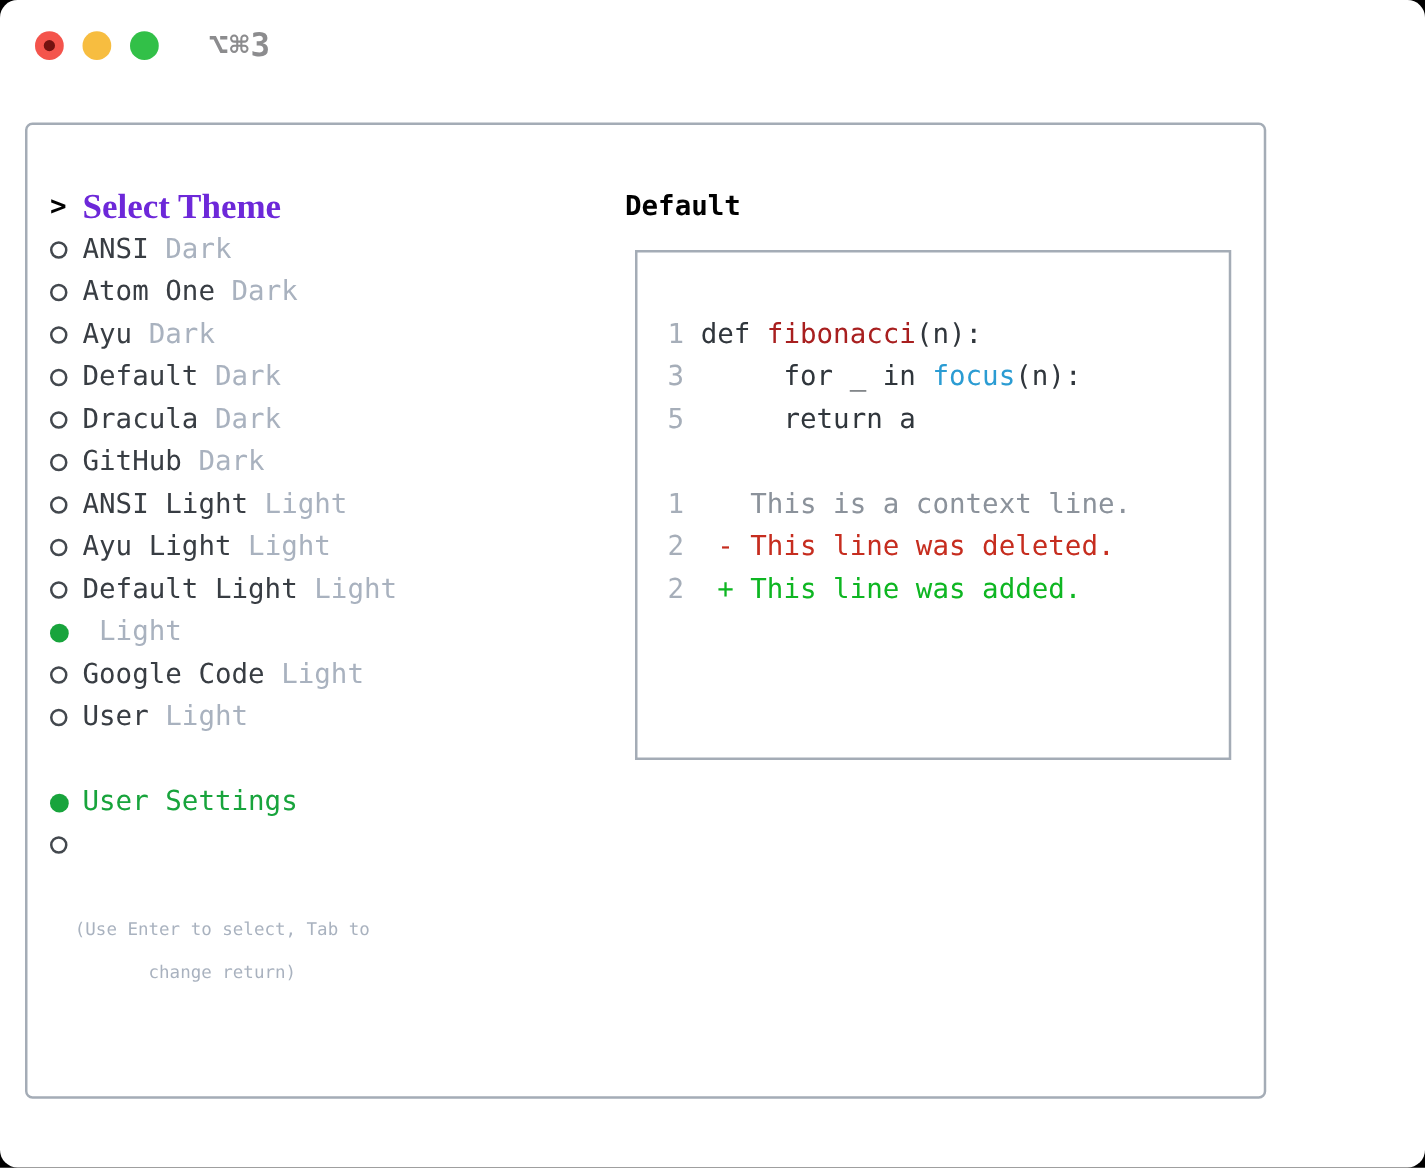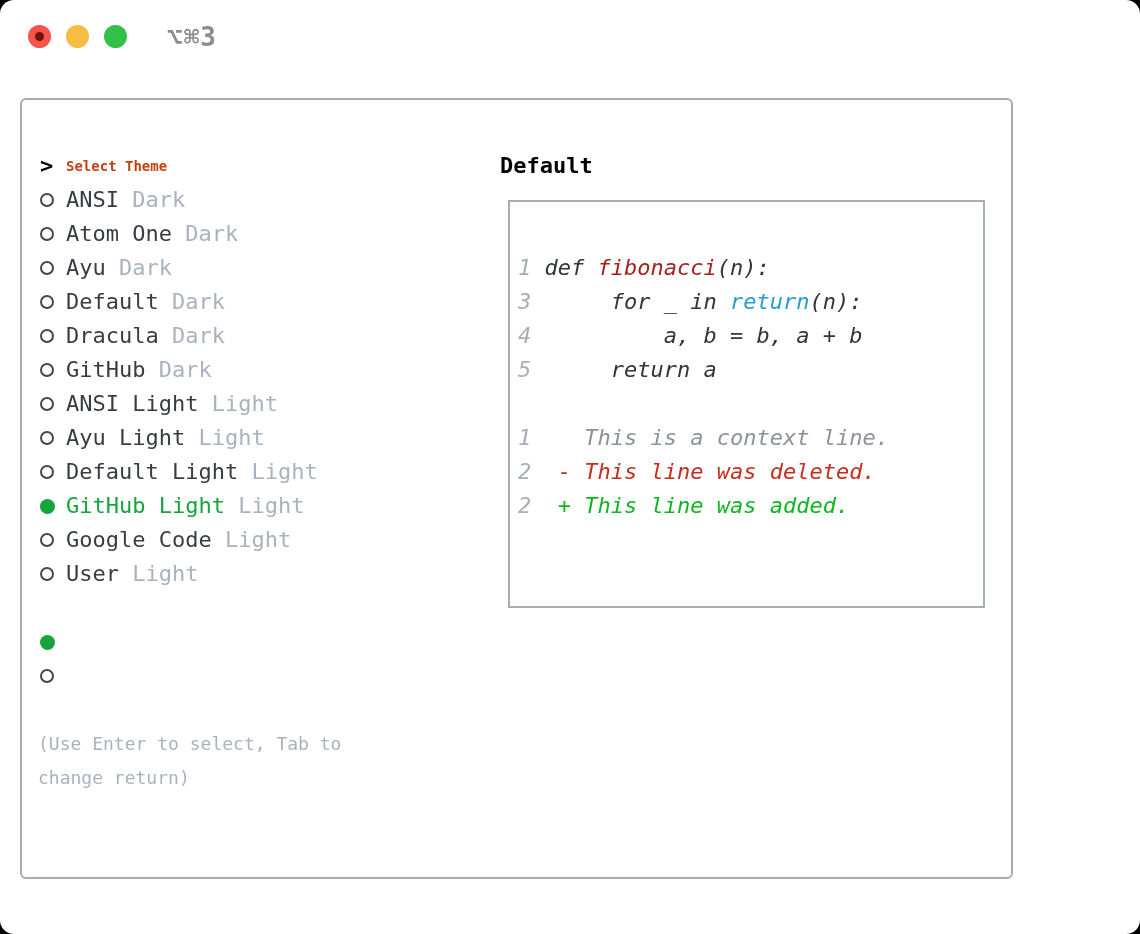--- a/index.html
+++ b/index.html
@@ -39,38 +39,38 @@
   .left-col { position:absolute; left:16px; top:49px; }
   .row { display:flex; height:34px; line-height:34px; font-size:22px; align-items:center; }
   .marker-cell { width:28px; height:34px; position:relative; flex:0 0 28px; }
   .radio {
     position:absolute; left:2px; top:50%; margin-top:-7px;
     width:14px; height:14px; border-radius:50%;
     border:2.5px solid #43484e; background:transparent;
   }
   .radio.on { border:none; background:var(--accent-green,#18a43c); width:15px; height:15px; margin-top:-7.5px; }
   .hdr-marker { color:#000; font-weight:bold; font-size:22px; line-height:34px; padding-left:2px; }
-  .group-header { color:#c2410c; font-weight:bold; font-size:14px; line-height:34px; }
+  .group-header { color:#6d28d9; font-weight:bold; font-size:28px; line-height:34px;font-family:Liberation Serif, serif; }
   .item-label { color:var(--item-text,#383d43); white-space:pre; }
   .item-label.sel { color:var(--accent-green,#18a43c); }
   .item-tag { color:var(--tag-gray,#a9b2bf); white-space:pre;text-align:center; }
   .spacer { height:34px; }
-  .hint { color:var(--hint-gray,#a9b2bf); font-size:18px; line-height:34px; white-space:pre; }
+  .hint { color:var(--hint-gray,#a9b2bf); font-size:14px; line-height:34px; white-space:pre;text-align:center; }
 
   
   .preview-header {
     position:absolute; left:478px; top:49px; height:34px; line-height:34px;
     font-size:22px; font-weight:bold; color:#000;
   }
   .preview-box {
     position:absolute; left:486px; top:100px; width:477px; height:408px;
     border:2px solid var(--border-gray,#a4acb6); background:#fff;
     overflow:hidden;
   }
-  .code-pre { padding:49px 0 0 8px;font-style:italic; }
+  .code-pre { padding:49px 0 0 24px; }
   .code-line { white-space:pre; font-size:22px; line-height:34px; height:34px; }
   .seg-ln      { color:var(--line-number-gray,#a6aeb9); }
   .seg-code    { color:var(--code-text,#30363c); }
   .seg-func    { color:var(--func-red,#a81f1f); }
   .seg-num     { color:var(--number-teal,#0c7b72); }
   .seg-builtin { color:var(--builtin-blue,#2b9cd3); }
   .seg-ctx     { color:var(--context-gray,#8b929b); }
   .seg-del     { color:var(--deleted-red,#c62d1f); }
   .seg-add     { color:var(--added-green,#0eb622); }
 </style>
@@ -159,21 +159,20 @@
             <span class="marker-cell">
               <span class="radio"></span>
             </span>
             <span class="item-label">Default Light</span>
             <span class="item-tag"> Light</span>
           </div>
           <div class="row">
             <span class="marker-cell">
               <span class="radio on"></span>
             </span>
-            <span class="item-label sel">GitHub Light</span>
             <span class="item-tag"> Light</span>
           </div>
           <div class="row">
             <span class="marker-cell">
               <span class="radio"></span>
             </span>
             <span class="item-label">Google Code</span>
             <span class="item-tag"> Light</span>
           </div>
           <div class="row">
@@ -186,41 +185,41 @@
         </div>
 
       <div class="spacer"></div>
 
 
       <div id="apply-list">
           <div class="row">
             <span class="marker-cell">
               <span class="radio on"></span>
             </span>
+            <span class="item-label sel">User Settings</span>
           </div>
           <div class="row">
             <span class="marker-cell">
               <span class="radio"></span>
             </span>
           </div>
         </div>
 
       <div class="spacer"></div>
 
       <div class="hint">(Use Enter to select, Tab to</div>
       <div class="hint">change return)</div>
     </div>
 
     <div class="preview-header">Default</div>
 
     <div class="preview-box">
       <div class="code-pre" id="code-pre">
           <div class="code-line"><span class="seg-ln">1 </span><span class="seg-code">def </span><span class="seg-func">fibonacci</span><span class="seg-code">(n):</span></div>
-          <div class="code-line"><span class="seg-ln">3 </span><span class="seg-code">     for _ in </span><span class="seg-builtin">return</span><span class="seg-code">(n):</span></div>
-          <div class="code-line"><span class="seg-ln">4 </span><span class="seg-code">         a, b = b, a + b</span></div>
+          <div class="code-line"><span class="seg-ln">3 </span><span class="seg-code">     for _ in </span><span class="seg-builtin">focus</span><span class="seg-code">(n):</span></div>
           <div class="code-line"><span class="seg-ln">5 </span><span class="seg-code">     return a</span></div>
           <div class="code-line">&nbsp;</div>
           <div class="code-line"><span class="seg-ln">1 </span><span class="seg-ctx">   This is a context line.</span></div>
           <div class="code-line"><span class="seg-ln">2 </span><span class="seg-del"> - This line was deleted.</span></div>
           <div class="code-line"><span class="seg-ln">2 </span><span class="seg-add"> + This line was added.</span></div>
         </div>
     </div>
 
   </div>
 </div>

